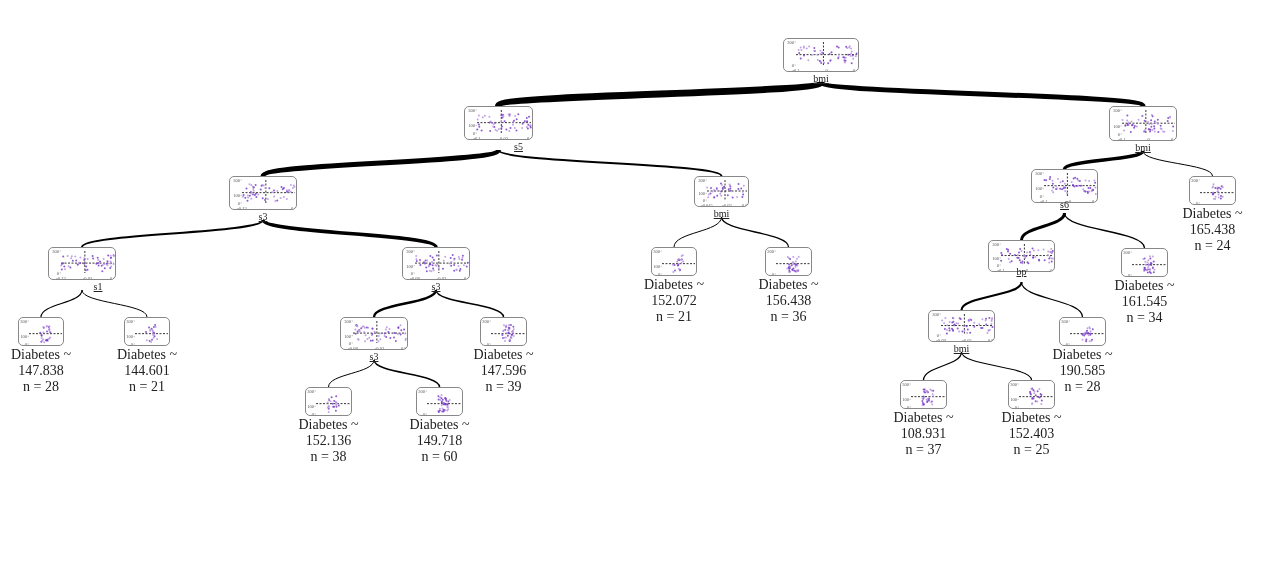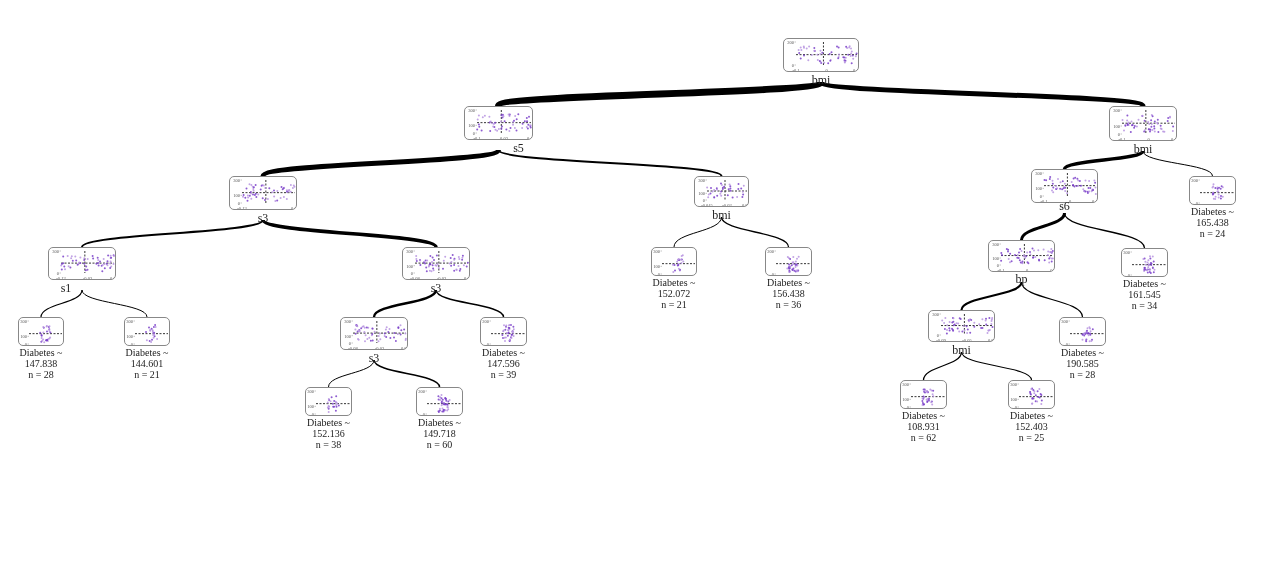--- a/index.html
+++ b/index.html
@@ -14,27 +14,28 @@
   .node {
     position: absolute;
     border: 1px solid #888;
     border-radius: 5px;
     background: #fff;
     box-sizing: border-box;
     overflow: hidden;
   }
   .node-feature {
     position: absolute;
-    font-size: 12px;
+    font-size: 10px;
     text-align: center;
     color: #222;
+    text-decoration: underline;
   }
   .node-label {
     position: absolute;
-    font-size: 10px;
+    font-size: 14px;
     text-align: center;
     color: #222;
     white-space: nowrap;
   }
   svg.edges {
     position: absolute;
     left: 0;
     top: 0;
     width: 1275px;
     height: 573px;
@@ -555,21 +556,21 @@
         <circle cx="61.6" cy="7.8" r="1" fill="#b794e0" fill-opacity="0.85"></circle>
         <circle cx="16.0" cy="21.2" r="1" fill="#b794e0" fill-opacity="0.85"></circle>
         <circle cx="38.5" cy="21.8" r="1" fill="#7a3fc9" fill-opacity="0.85"></circle>
         <circle cx="54.7" cy="11.0" r="1" fill="#b794e0" fill-opacity="0.85"></circle>
         <circle cx="12.2" cy="17.5" r="1" fill="#b794e0" fill-opacity="0.85"></circle>
         <circle cx="19.6" cy="18.3" r="1" fill="#b794e0" fill-opacity="0.85"></circle>
         <circle cx="47.4" cy="15.7" r="1" fill="#7a3fc9" fill-opacity="0.85"></circle>
         <circle cx="30.2" cy="14.5" r="1" fill="#b794e0" fill-opacity="0.85"></circle>
         <circle cx="21.4" cy="19.6" r="1" fill="#7a3fc9" fill-opacity="0.85"></circle>
       </svg></div>
-    <div class="node-feature" style="left: 32px; top: 281px; width: 68px;">s1</div>
+    <div class="node-feature" style="left: 64px; top: 281px; width: 68px;">s1</div>
     <div class="node" style="left: 402px; top: 247px; width: 68px; height: 33px;"><svg width="68" height="33">
         <text x="10" y="27" text-anchor="end" font-size="4.5" fill="#555">0</text>
         <line x1="12" x2="10.5" y1="25" y2="25" stroke="#888" stroke-width="0.5"></line>
         <text x="10" y="19.666666666666668" text-anchor="end" font-size="4.5" fill="#555">100</text>
         <line x1="12" x2="10.5" y1="17.666666666666668" y2="17.666666666666668" stroke="#888" stroke-width="0.5"></line>
         <text x="10" y="5" text-anchor="end" font-size="4.5" fill="#555">300</text>
         <line x1="12" x2="10.5" y1="3" y2="3" stroke="#888" stroke-width="0.5"></line>
         <text x="12" y="31.5" text-anchor="middle" font-size="4.5" fill="#555">-0.08</text>
         <text x="38.5" y="31.5" text-anchor="middle" font-size="4.5" fill="#555">-0.03</text>
         <text x="65" y="31.5" text-anchor="middle" font-size="4.5" fill="#555">0.03</text>
@@ -776,21 +777,21 @@
         <circle cx="21.1" cy="12.7" r="1" fill="#7a3fc9" fill-opacity="0.85"></circle>
         <circle cx="19.7" cy="18.1" r="1" fill="#b794e0" fill-opacity="0.85"></circle>
         <circle cx="34.5" cy="15.3" r="1" fill="#b794e0" fill-opacity="0.85"></circle>
         <circle cx="62.5" cy="17.5" r="1" fill="#b794e0" fill-opacity="0.85"></circle>
         <circle cx="32.5" cy="9.9" r="1" fill="#b794e0" fill-opacity="0.85"></circle>
         <circle cx="54.6" cy="8.4" r="1" fill="#b794e0" fill-opacity="0.85"></circle>
         <circle cx="62.3" cy="11.0" r="1" fill="#b794e0" fill-opacity="0.85"></circle>
         <circle cx="60.2" cy="17.5" r="1" fill="#7a3fc9" fill-opacity="0.85"></circle>
         <circle cx="28.7" cy="13.9" r="1" fill="#b794e0" fill-opacity="0.85"></circle>
       </svg></div>
-    <div class="node-feature" style="left: 988px; top: 272px; width: 67px;">bp</div>
+    <div class="node-feature" style="left: 988px; top: 266px; width: 67px;">bp</div>
     <div class="node" style="left: 1121px; top: 248px; width: 47px; height: 29px;"><svg width="47" height="29">
         <text x="8" y="28" text-anchor="end" font-size="4.5" fill="#555">0</text>
         <line x1="10" x2="8.5" y1="26" y2="26" stroke="#888" stroke-width="0.5"></line>
         <text x="8" y="5" text-anchor="end" font-size="4.5" fill="#555">300</text>
         <line x1="10" x2="8.5" y1="3" y2="3" stroke="#888" stroke-width="0.5"></line>
         <line x1="10" x2="44" y1="15.65" y2="15.65" stroke="#000" stroke-width="0.8" stroke-dasharray="2,1.5"></line>
         <circle cx="27.8" cy="20.6" r="1" fill="#7a3fc9" fill-opacity="0.85"></circle>
         <circle cx="26.7" cy="16.6" r="1" fill="#b794e0" fill-opacity="0.85"></circle>
         <circle cx="25.9" cy="20.5" r="1" fill="#7a3fc9" fill-opacity="0.85"></circle>
         <circle cx="31.8" cy="23.2" r="1" fill="#7a3fc9" fill-opacity="0.85"></circle>
@@ -1260,21 +1261,21 @@
         <circle cx="21.9" cy="22.1" r="1" fill="#7a3fc9" fill-opacity="0.85"></circle>
         <circle cx="26.2" cy="11.2" r="1" fill="#b794e0" fill-opacity="0.85"></circle>
         <circle cx="26.2" cy="20.9" r="1" fill="#7a3fc9" fill-opacity="0.85"></circle>
         <circle cx="23.7" cy="8.5" r="1" fill="#7a3fc9" fill-opacity="0.85"></circle>
         <circle cx="25.9" cy="9.9" r="1" fill="#b794e0" fill-opacity="0.85"></circle>
         <circle cx="24.0" cy="9.7" r="1" fill="#b794e0" fill-opacity="0.85"></circle>
       </svg></div>
     <div class="node-label" style="left: 873.5px; top: 410px; width: 100px;">
       <div>Diabetes ~</div>
       <div>108.931</div>
-      <div>n = <span>62</span></div>
+      <div>n = <span>37</span></div>
     </div>
     <div class="node" style="left: 1008px; top: 380px; width: 47px; height: 29px;"><svg width="47" height="29">
         <text x="8" y="28" text-anchor="end" font-size="4.5" fill="#555">0</text>
         <line x1="10" x2="8.5" y1="26" y2="26" stroke="#888" stroke-width="0.5"></line>
         <text x="8" y="20.333333333333336" text-anchor="end" font-size="4.5" fill="#555">100</text>
         <line x1="10" x2="8.5" y1="18.333333333333336" y2="18.333333333333336" stroke="#888" stroke-width="0.5"></line>
         <text x="8" y="5" text-anchor="end" font-size="4.5" fill="#555">300</text>
         <line x1="10" x2="8.5" y1="3" y2="3" stroke="#888" stroke-width="0.5"></line>
         <line x1="10" x2="44" y1="15.65" y2="15.65" stroke="#000" stroke-width="0.8" stroke-dasharray="2,1.5"></line>
         <circle cx="26.8" cy="14.2" r="1" fill="#7a3fc9" fill-opacity="0.85"></circle>

